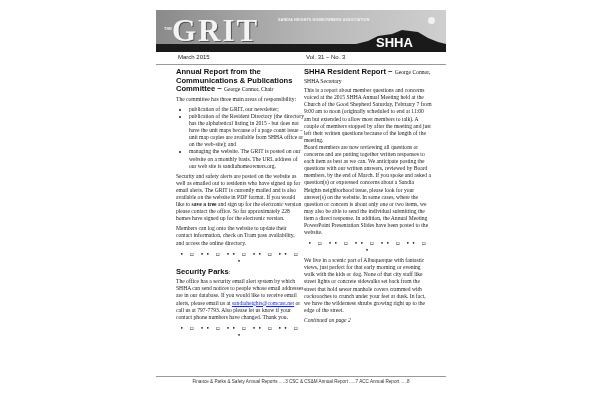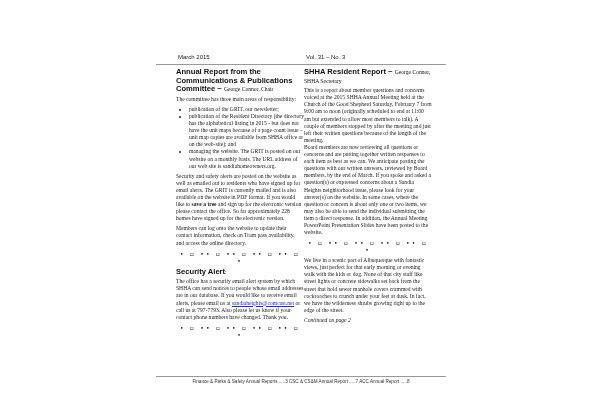--- a/index.html
+++ b/index.html
@@ -25,37 +25,48 @@
   li{margin:0;}
   .dots{font:6px "DejaVu Sans",sans-serif;letter-spacing:2.2px;text-align:center;margin:2px 0 4px 0;color:#111;}
   a{color:#1a2bd6;text-decoration:underline;}
   .it{font-style:italic;}
   .footer{position:absolute;left:0;top:376px;width:290px;border-top:1px solid #999;font:4.6px "Liberation Sans",sans-serif;padding-top:2px;text-align:center;color:#333;}
 </style>
 </head>
 <body>
 
 <div class="page">
+  <div class="banner">
+    <span class="the">THE</span>
+    <span class="grit">GRIT</span>
+    <span class="assoc">SANDIA HEIGHTS HOMEOWNERS ASSOCIATION</span>
+    <span class="moon"></span>
+    <svg width="290" height="42">
+      <path d="M190 42 L200 34 L212 31 L222 26 L236 24 L246 20 L262 22 L272 28 L282 32 L290 34 L290 42 Z" fill="#1a1a1a"></path>
+      <rect x="0" y="34" width="290" height="8" fill="#1a1a1a"></rect>
+    </svg>
+    <span class="shha">SHHA</span>
+  </div>
   <div class="dateline">
     <span class="d">March 2015</span>
     <span class="v">Vol. 31 – No. 3</span>
   </div>
 
   <div class="col left">
     <h2><span>Annual Report from the Communications &amp; Publications Committee ~</span> <span class="by">George Connor, Chair</span></h2>
     <p>The committee has three main areas of responsibility:</p>
     <ul>
       <li>publication of the GRIT, our newsletter;</li>
       <li>publication of the Resident Directory (the directory  has the alphabetical listing in 2015 - but does not have the unit maps because of a page count issue – unit map copies are available from SHHA office or on the web-site); and</li>
       <li>managing the website. The GRIT is posted on our website on a monthly basis. The URL address of our web site is sandiahomeowners.org.</li>
     </ul>
     <p><span>Security and safety alerts are posted on the website as well as emailed out to residents who have signed up for email alerts. The GRIT is currently mailed and is also available on the website in PDF format. If you would like to </span><b>save a tree</b><span> and sign up for the electronic version please contact the office. So far approximately 228 homes have signed up for the electronic version.</span></p>
     <p>Members can log onto the website to update their contact information, check on Tram pass availability, and access the online directory.</p>
     <div class="dots">• ▫ •• ▫ •• ▫ •• ▫ •• ▫ •</div>
-    <h2><span>Security Alert</span><span class="by">:</span></h2>
+    <h2><span>Security Parks</span><span class="by">:</span></h2>
     <p><span>The office has a security email alert system by which SHHA can send notices to people whose email addresses are in our database. If you would like to receive email alerts, please email us at </span><a>sandiaheights@comcast.net</a><span> or call us at 797-7793. Also please let us know if your contact phone numbers have changed. Thank you.</span></p>
     <div class="dots">• ▫ •• ▫ •• ▫ •• ▫ •• ▫ •</div>
   </div>
 
   <div class="col right">
     <h2><span>SHHA Resident Report ~</span> <span class="by">George Connor, SHHA Secretary</span></h2>
     <p style="margin:0">This is a report about member questions and concerns voiced at the 2015 SHHA Annual Meeting held at the Church of the Good Shepherd Saturday, February 7 from 9:00 am to noon (originally scheduled to end at 11:00 am but extended to allow most members to talk).  A couple of members stopped by after the meeting and just left their written questions because of the length of the meeting.</p>
     <p>Board members are now reviewing all questions or concerns and are putting together written responses to each item as best as we can. We anticipate posting the questions with our written answers, reviewed by Board members, by the end of March. If you spoke and asked a question(s) or expressed concerns about a Sandia Heights neighborhood issue, please look for your answer(s) on the website.  In some cases, where the question or concern is about only one or two items, we may also be able to send the individual submitting the item a direct response. In addition, the Annual Meeting PowerPoint Presentation Slides have been posted to the website.</p>
     <div class="dots">• ▫ •• ▫ •• ▫ •• ▫ •• ▫ •</div>
     <p>We live in a scenic part of Albuquerque with fantastic views, just perfect for that early morning or evening walk with the kids or dog. None of that city staff like street lights or concrete sidewalks set back from the street that hold sewer manhole covers crammed with cockroaches to crunch under your feet at dusk. In fact, we have the wilderness shrubs growing right up to the edge of the street.</p>

